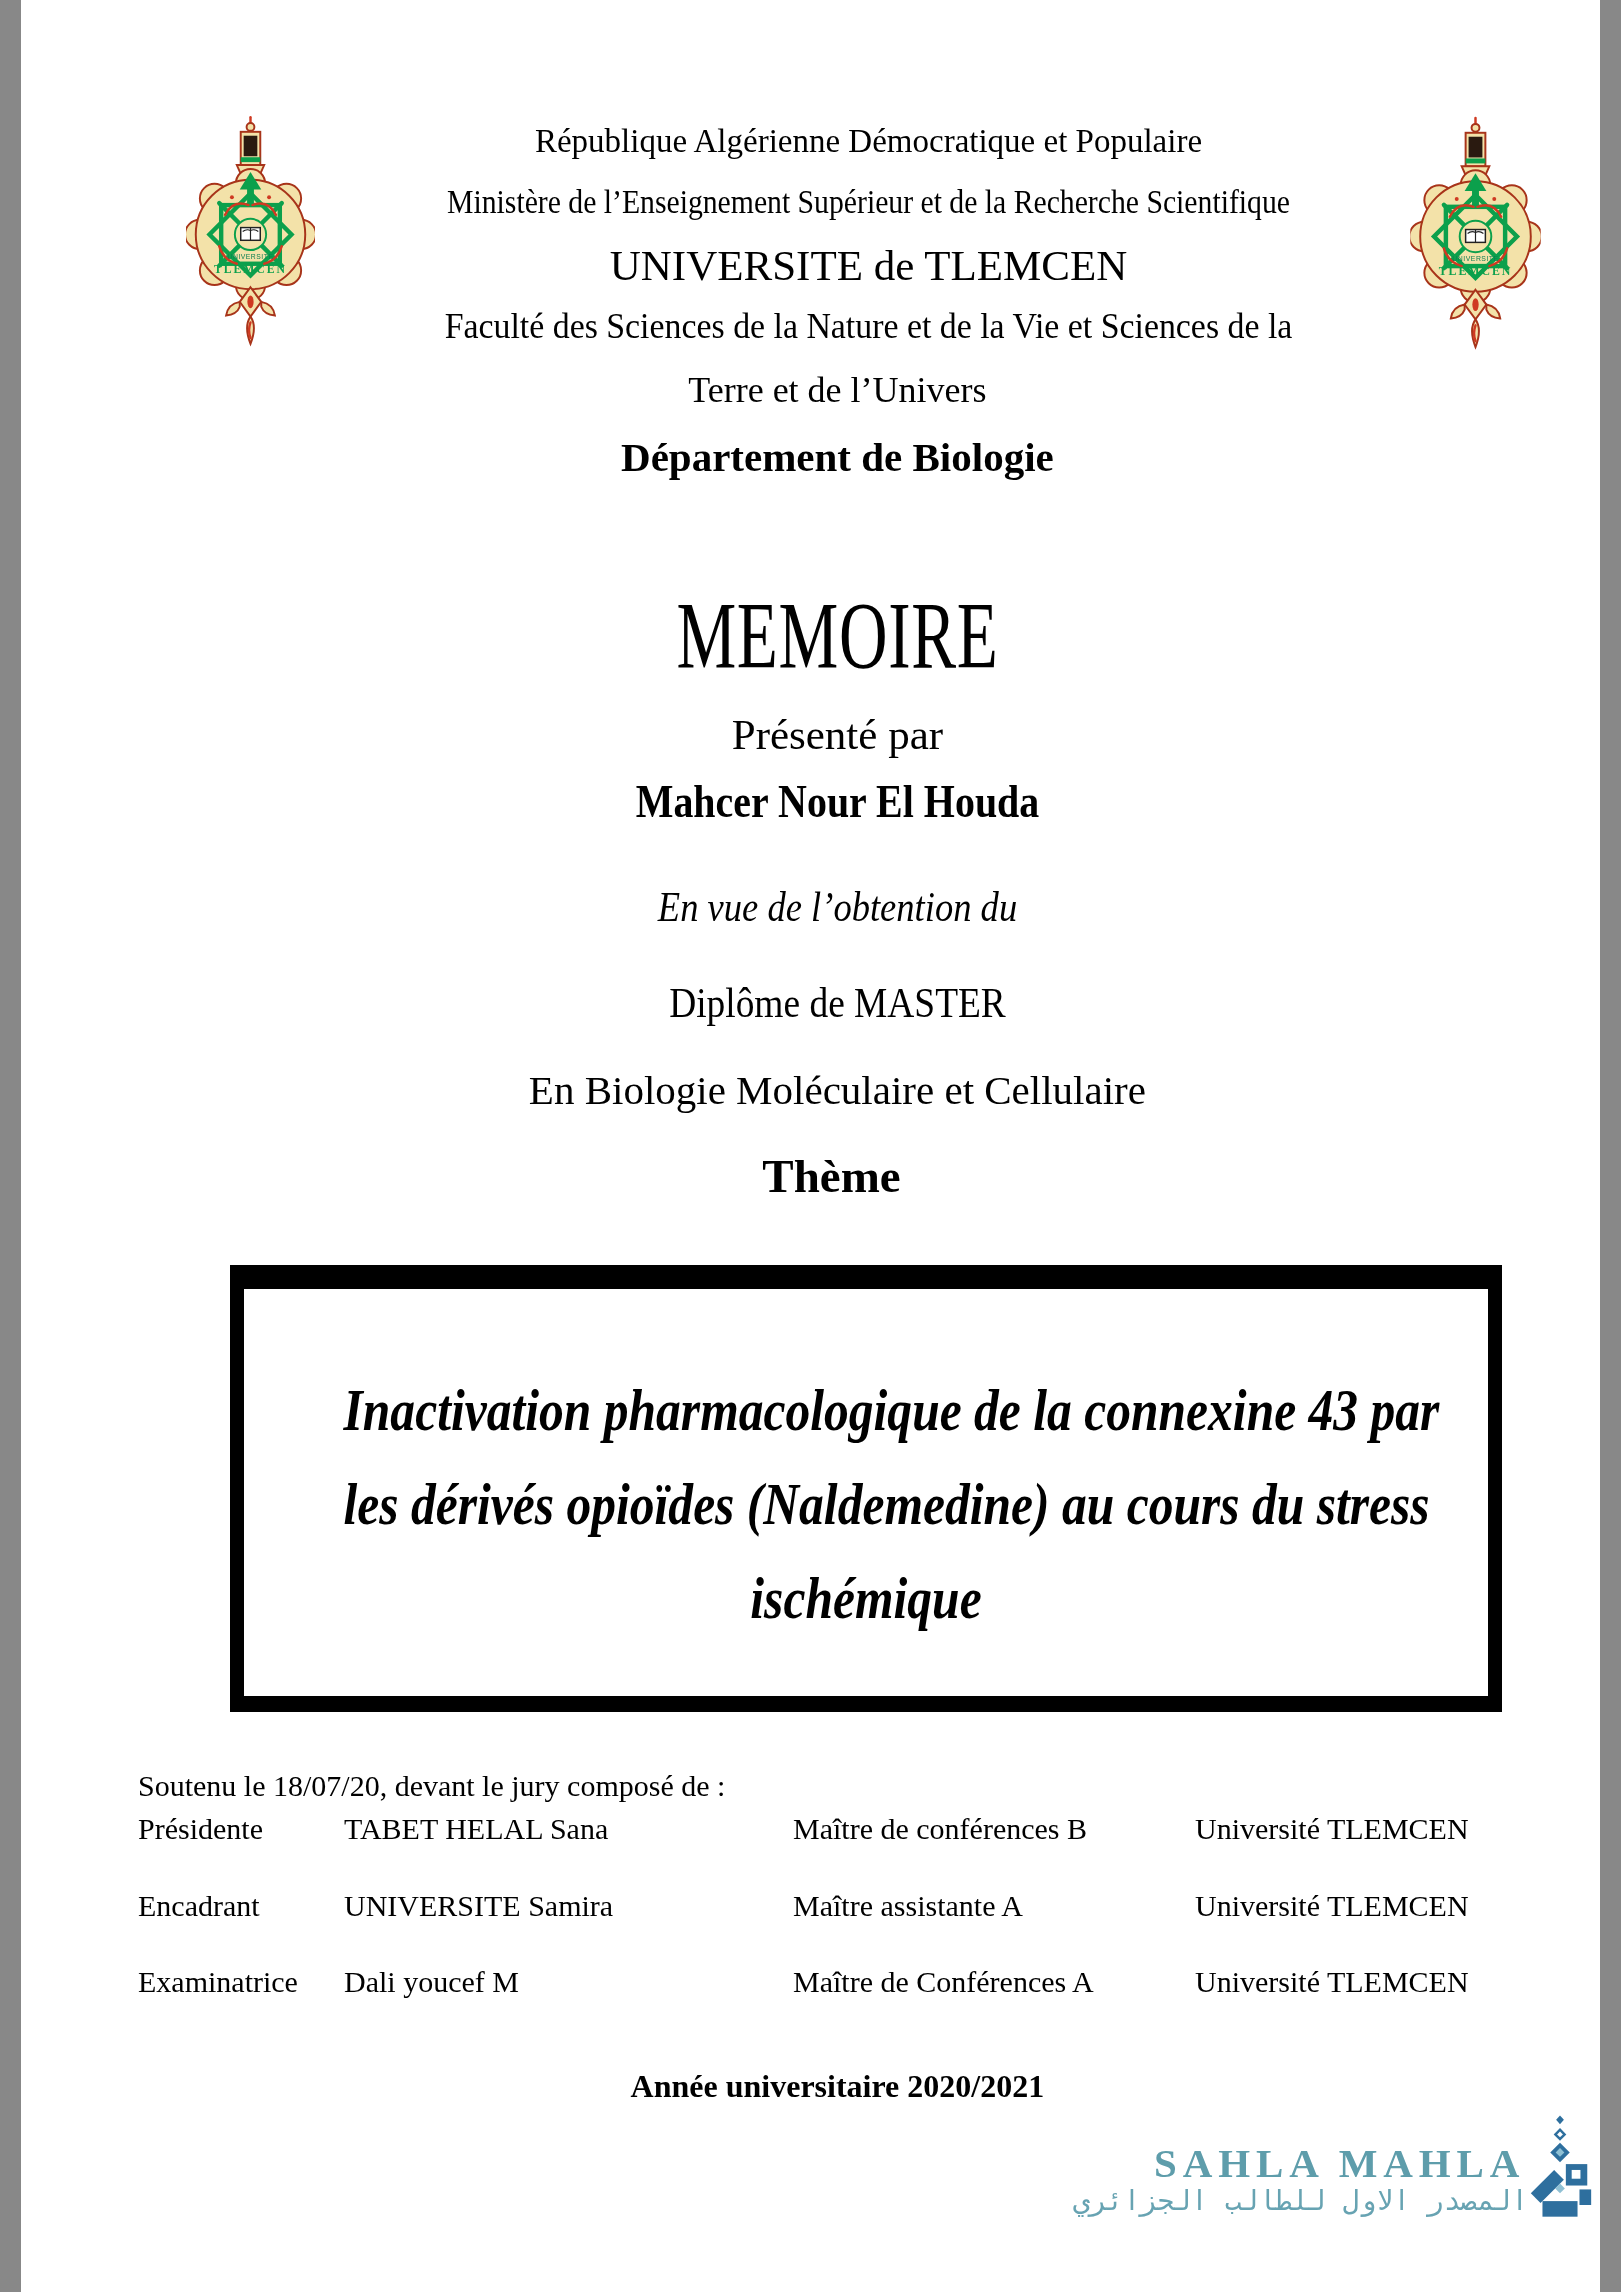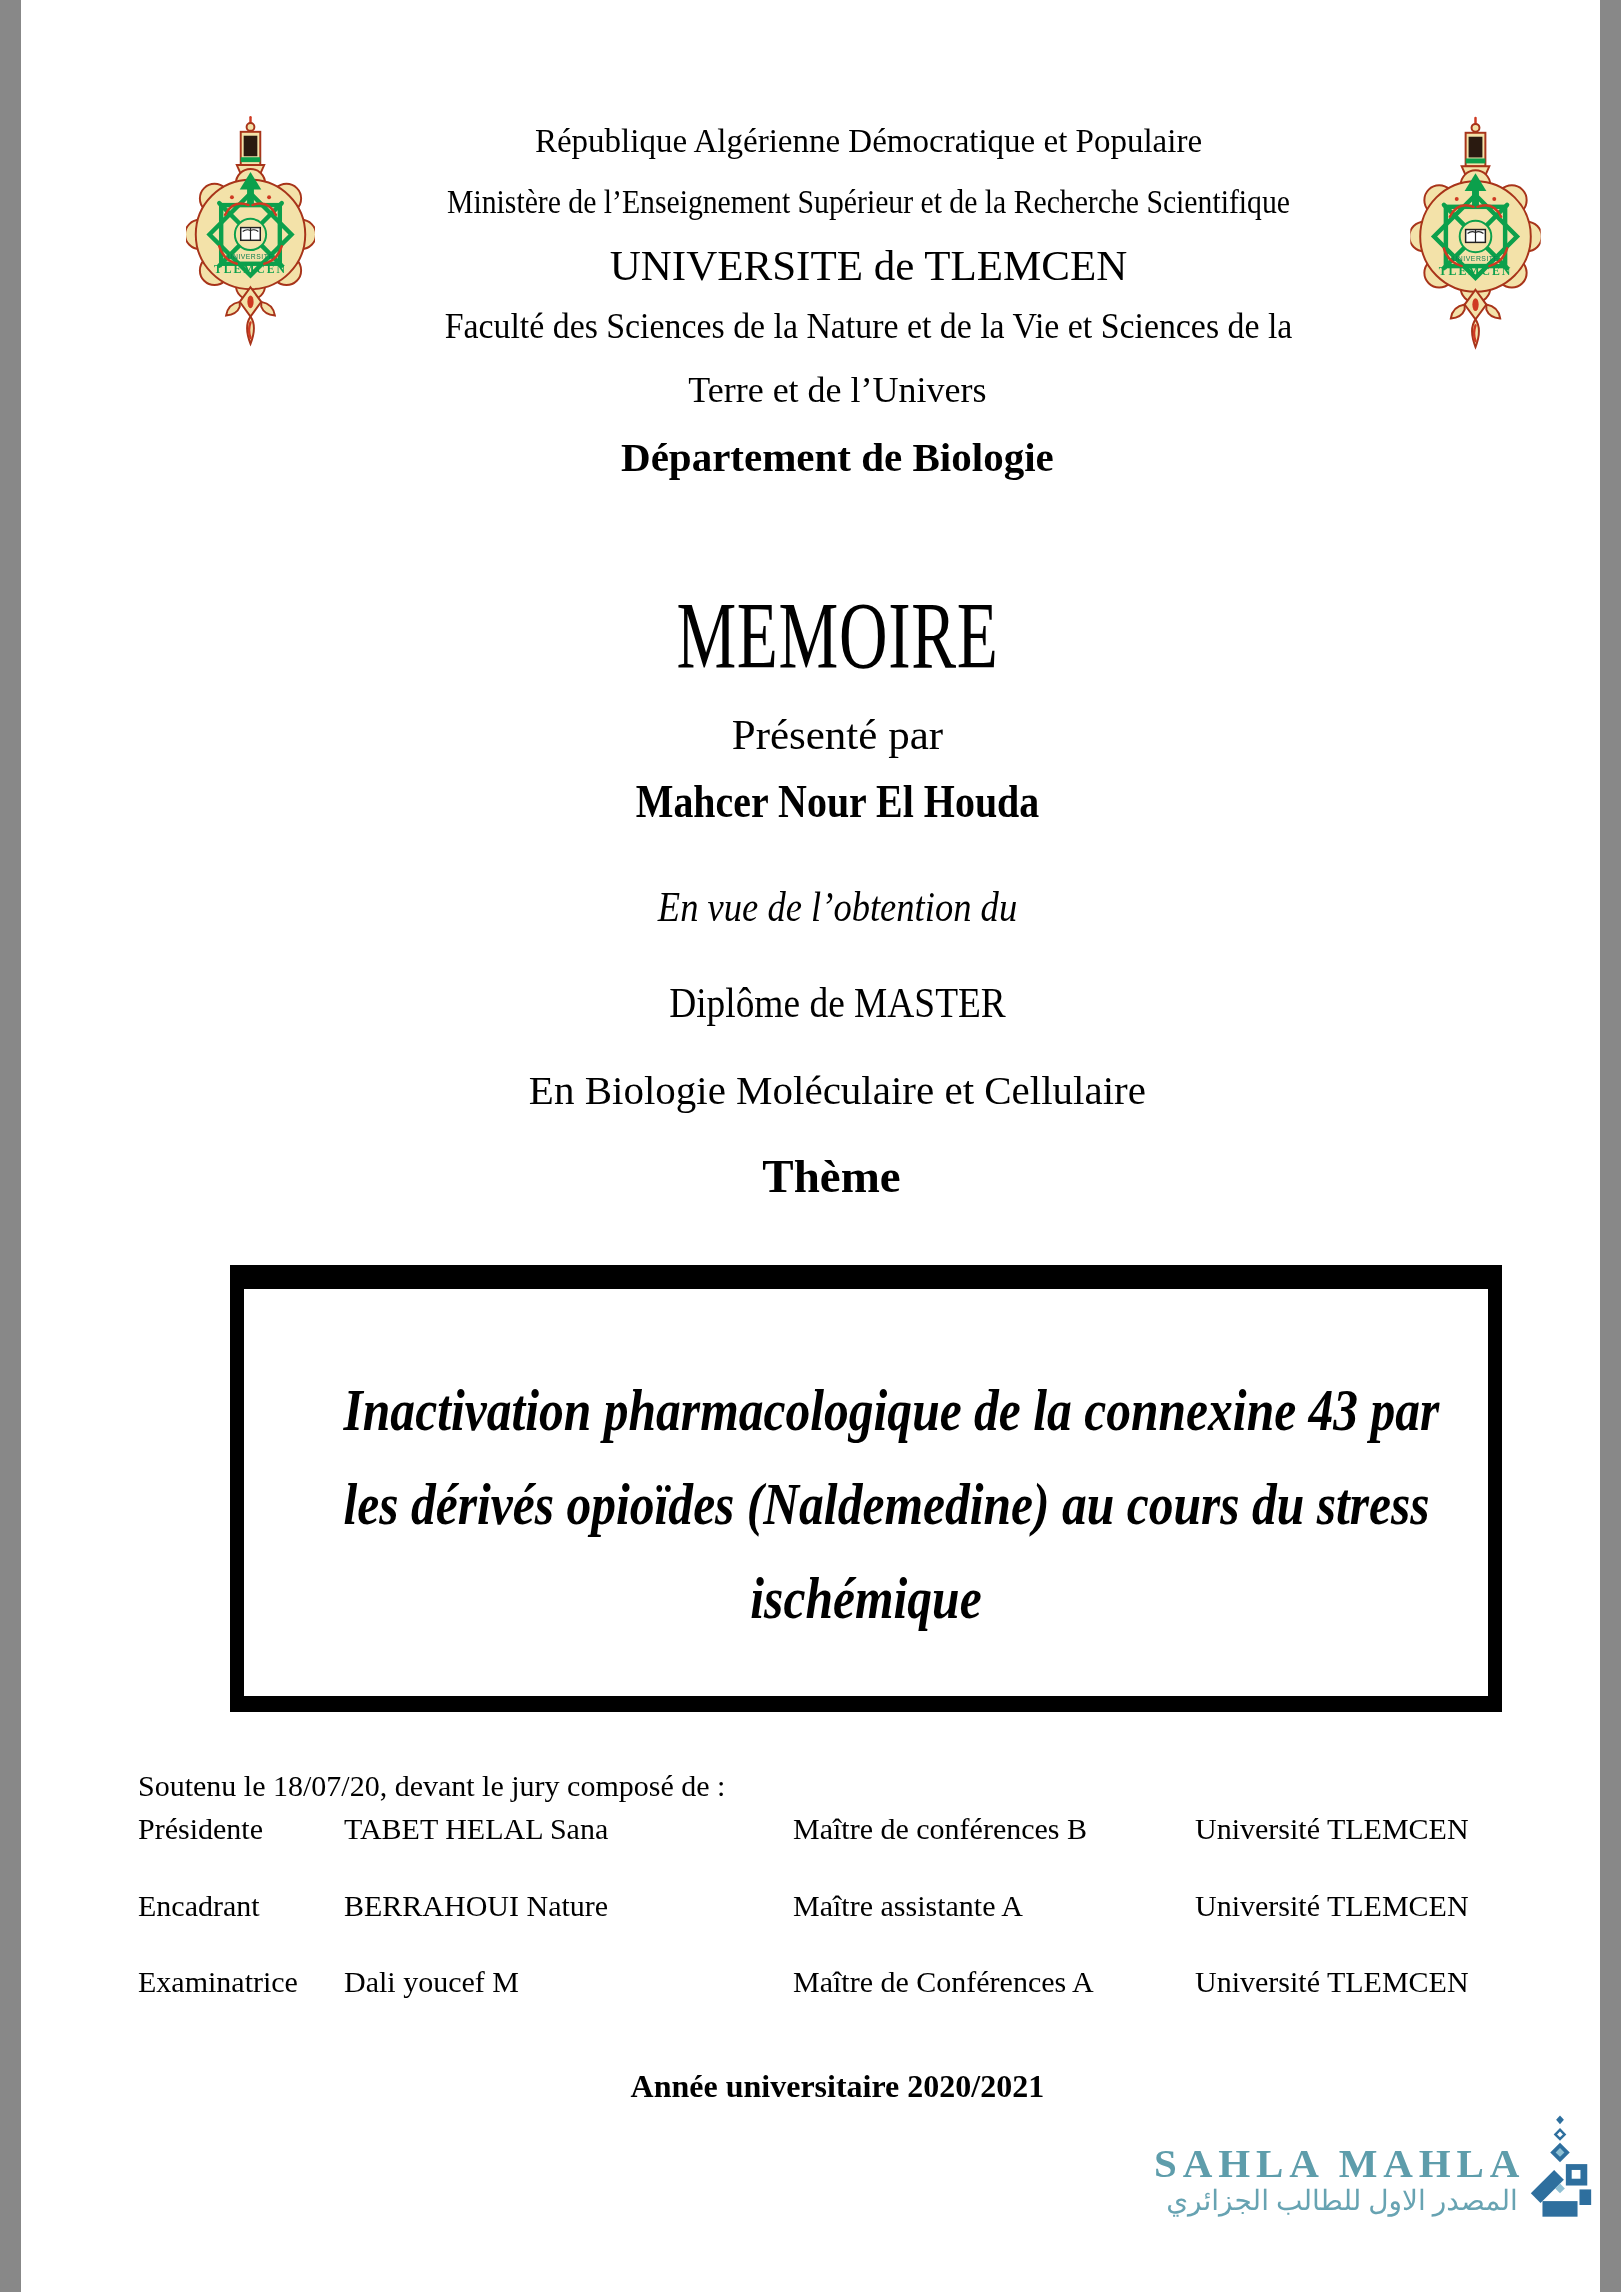--- a/index.html
+++ b/index.html
@@ -71,21 +71,21 @@
   .wm-brand {
     top: 2139px; left: 1133px; width: 369px;
     font-size: 41px; font-weight: bold; letter-spacing: 5.9px;
     color: var(--watermark-teal, #5e9dab);
     white-space: nowrap;
     text-align: right;
   }
   .wm-arabic {
     top: 2184px; left: 1135px; width: 372px;
     font-size: 28px; text-align: center;
-    font-family: Liberation Serif, serif;
+    font-family: Liberation Mono, monospace;
     color: var(--watermark-arabic, #67a3b2);
     white-space: nowrap;
   }
   .wm-icon { top: 2113px; left: 1502px; width: 74px; height: 110px; }
   .wm-blue   { fill: var(--watermark-blue, #2e6f9e); }
   .wm-accent { fill: var(--watermark-accent, #8fc0d4); }
   .wm-hole   { fill: #ffffff; }
 
   
   .logo-left  { top: 114px; left: 165px;  width: 129px; height: 235px; }
@@ -192,21 +192,21 @@
   <div class="abs soutenu">Soutenu le 18/07/20, devant le jury composé de :</div>
 
   <div class="abs jury-row jury-row-1">
     <span class="jcell jcell-role">Présidente</span>
     <span class="jcell jcell-name">TABET HELAL Sana</span>
     <span class="jcell jcell-grade">Maître de conférences B</span>
     <span class="jcell jcell-inst">Université TLEMCEN</span>
   </div>
   <div class="abs jury-row jury-row-2">
     <span class="jcell jcell-role">Encadrant</span>
-    <span class="jcell jcell-name">BERRAHOUI Nature</span>
+    <span class="jcell jcell-name">UNIVERSITE Samira</span>
     <span class="jcell jcell-grade">Maître assistante A</span>
     <span class="jcell jcell-inst">Université TLEMCEN</span>
   </div>
   <div class="abs jury-row jury-row-3">
     <span class="jcell jcell-role">Examinatrice</span>
     <span class="jcell jcell-name">Dali youcef M</span>
     <span class="jcell jcell-grade">Maître de Conférences A</span>
     <span class="jcell jcell-inst">Université TLEMCEN</span>
   </div>
 

